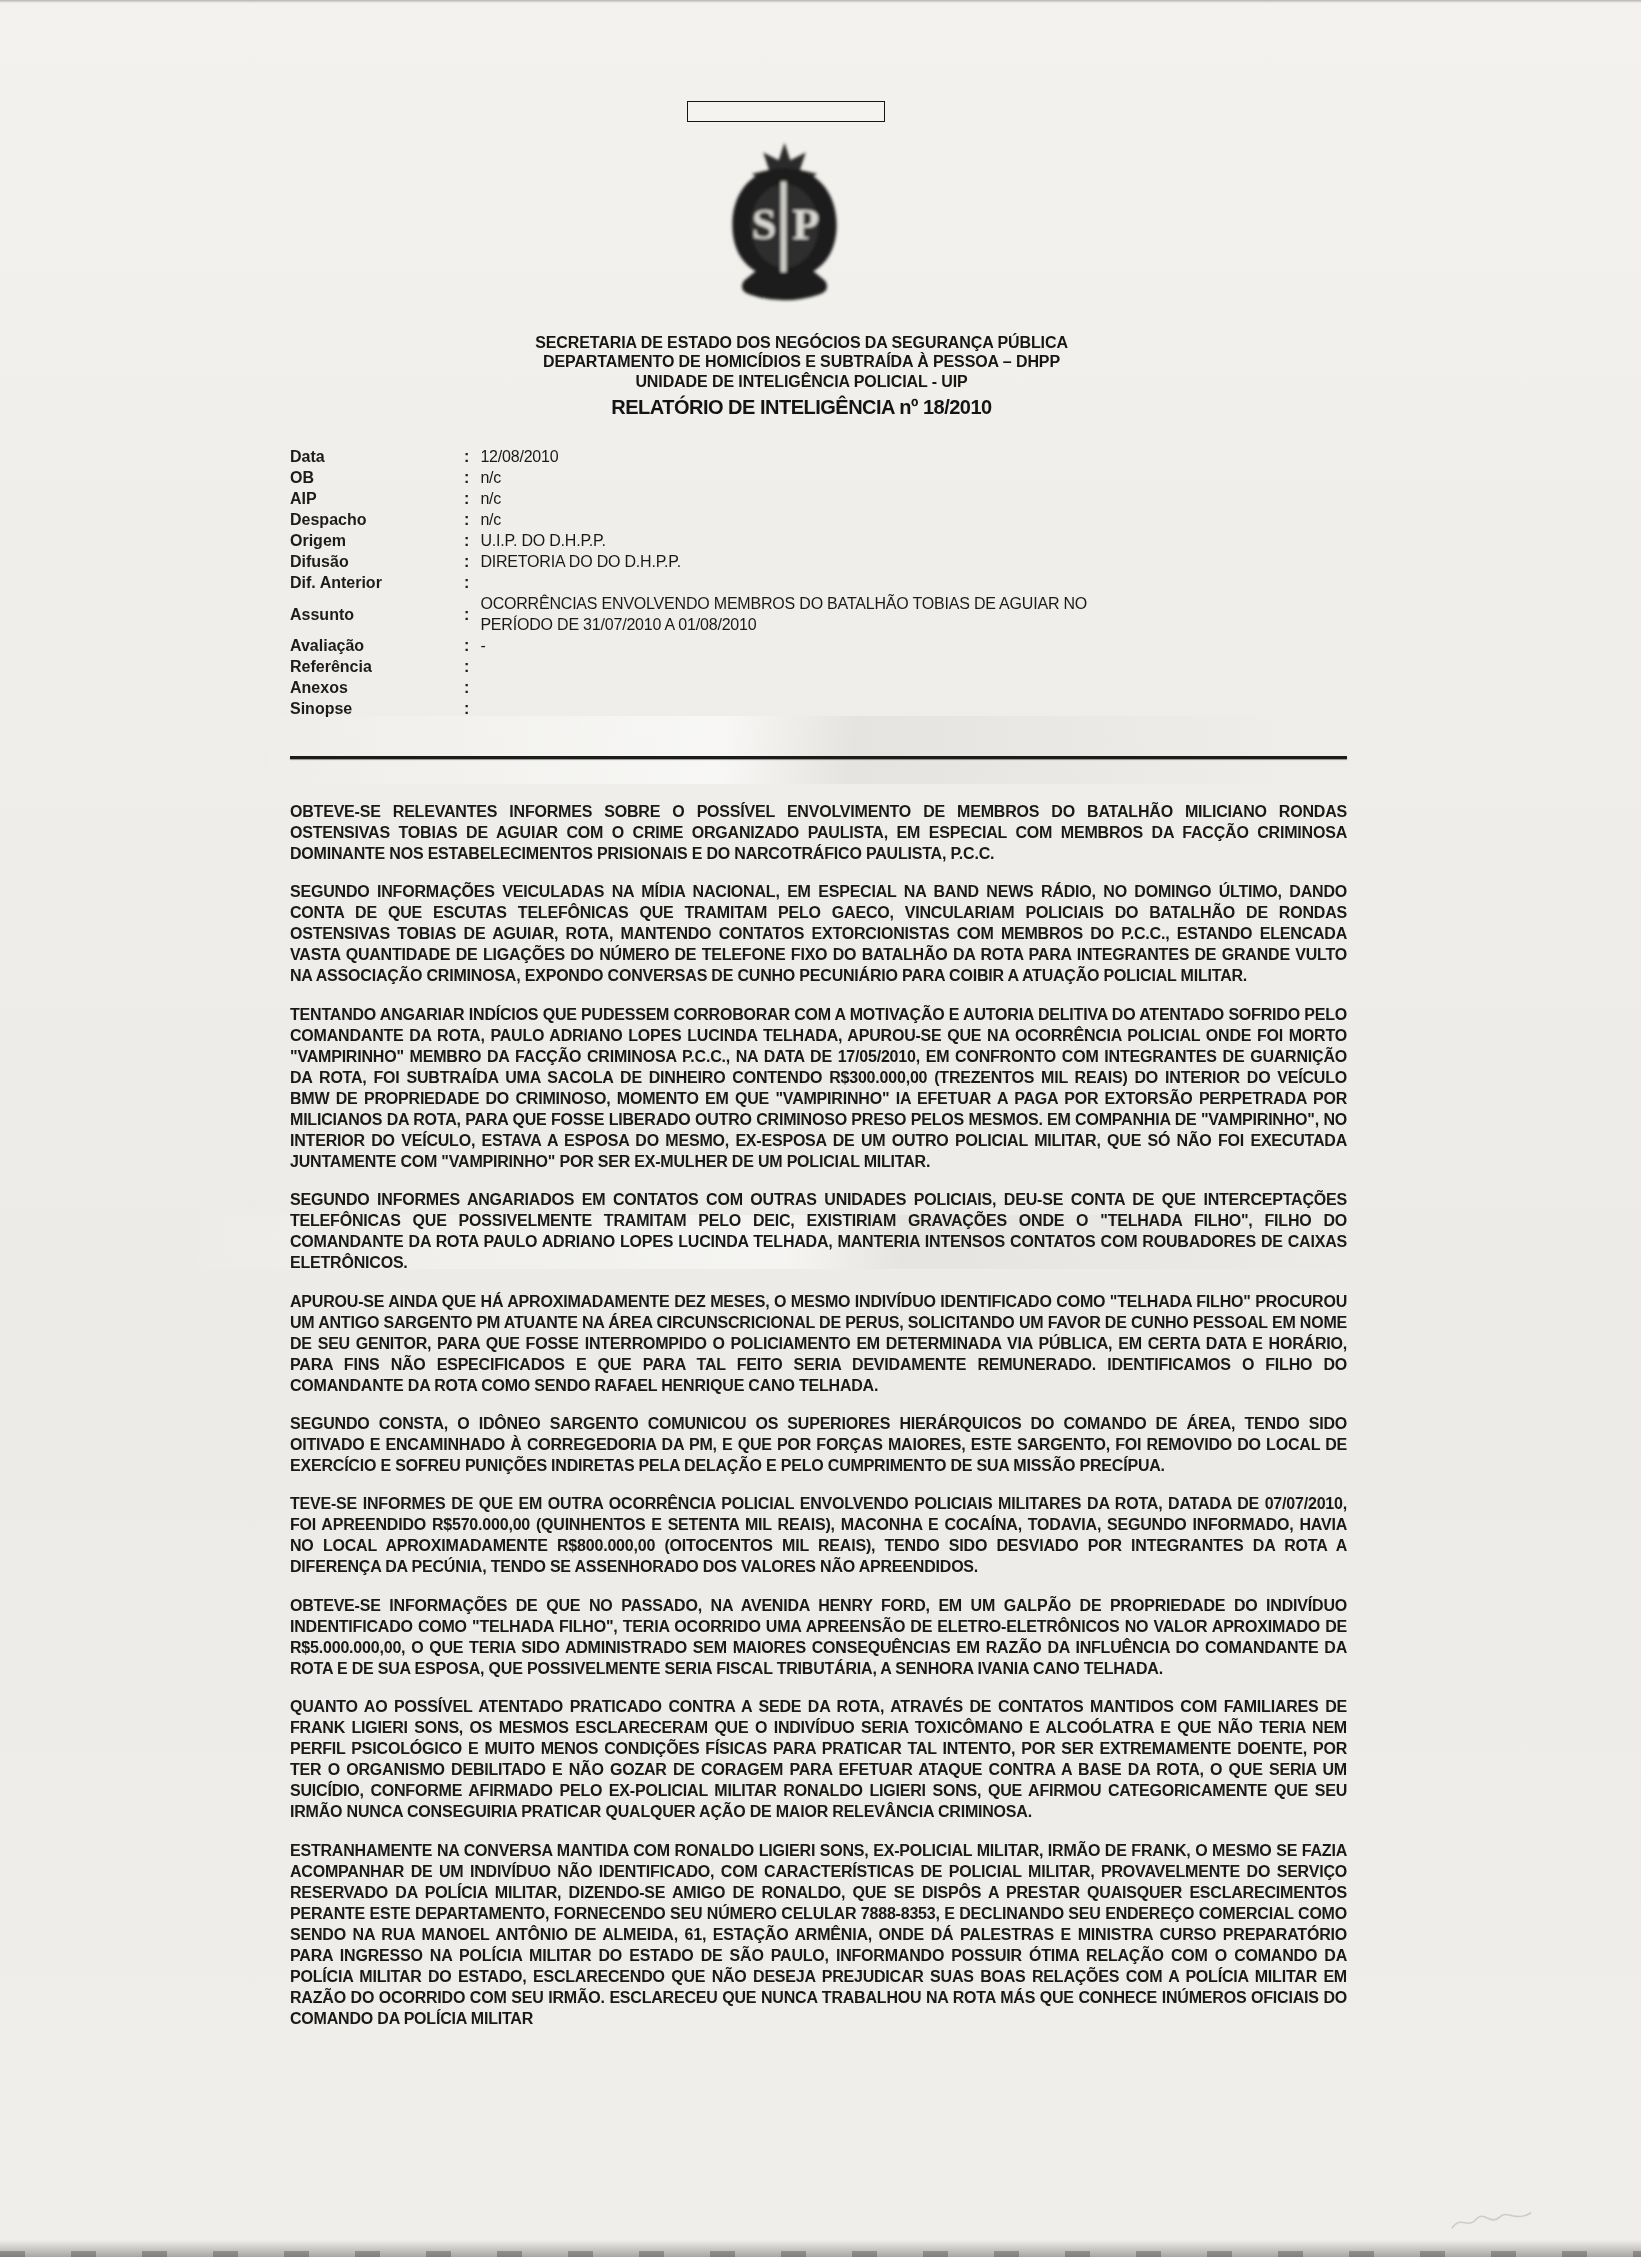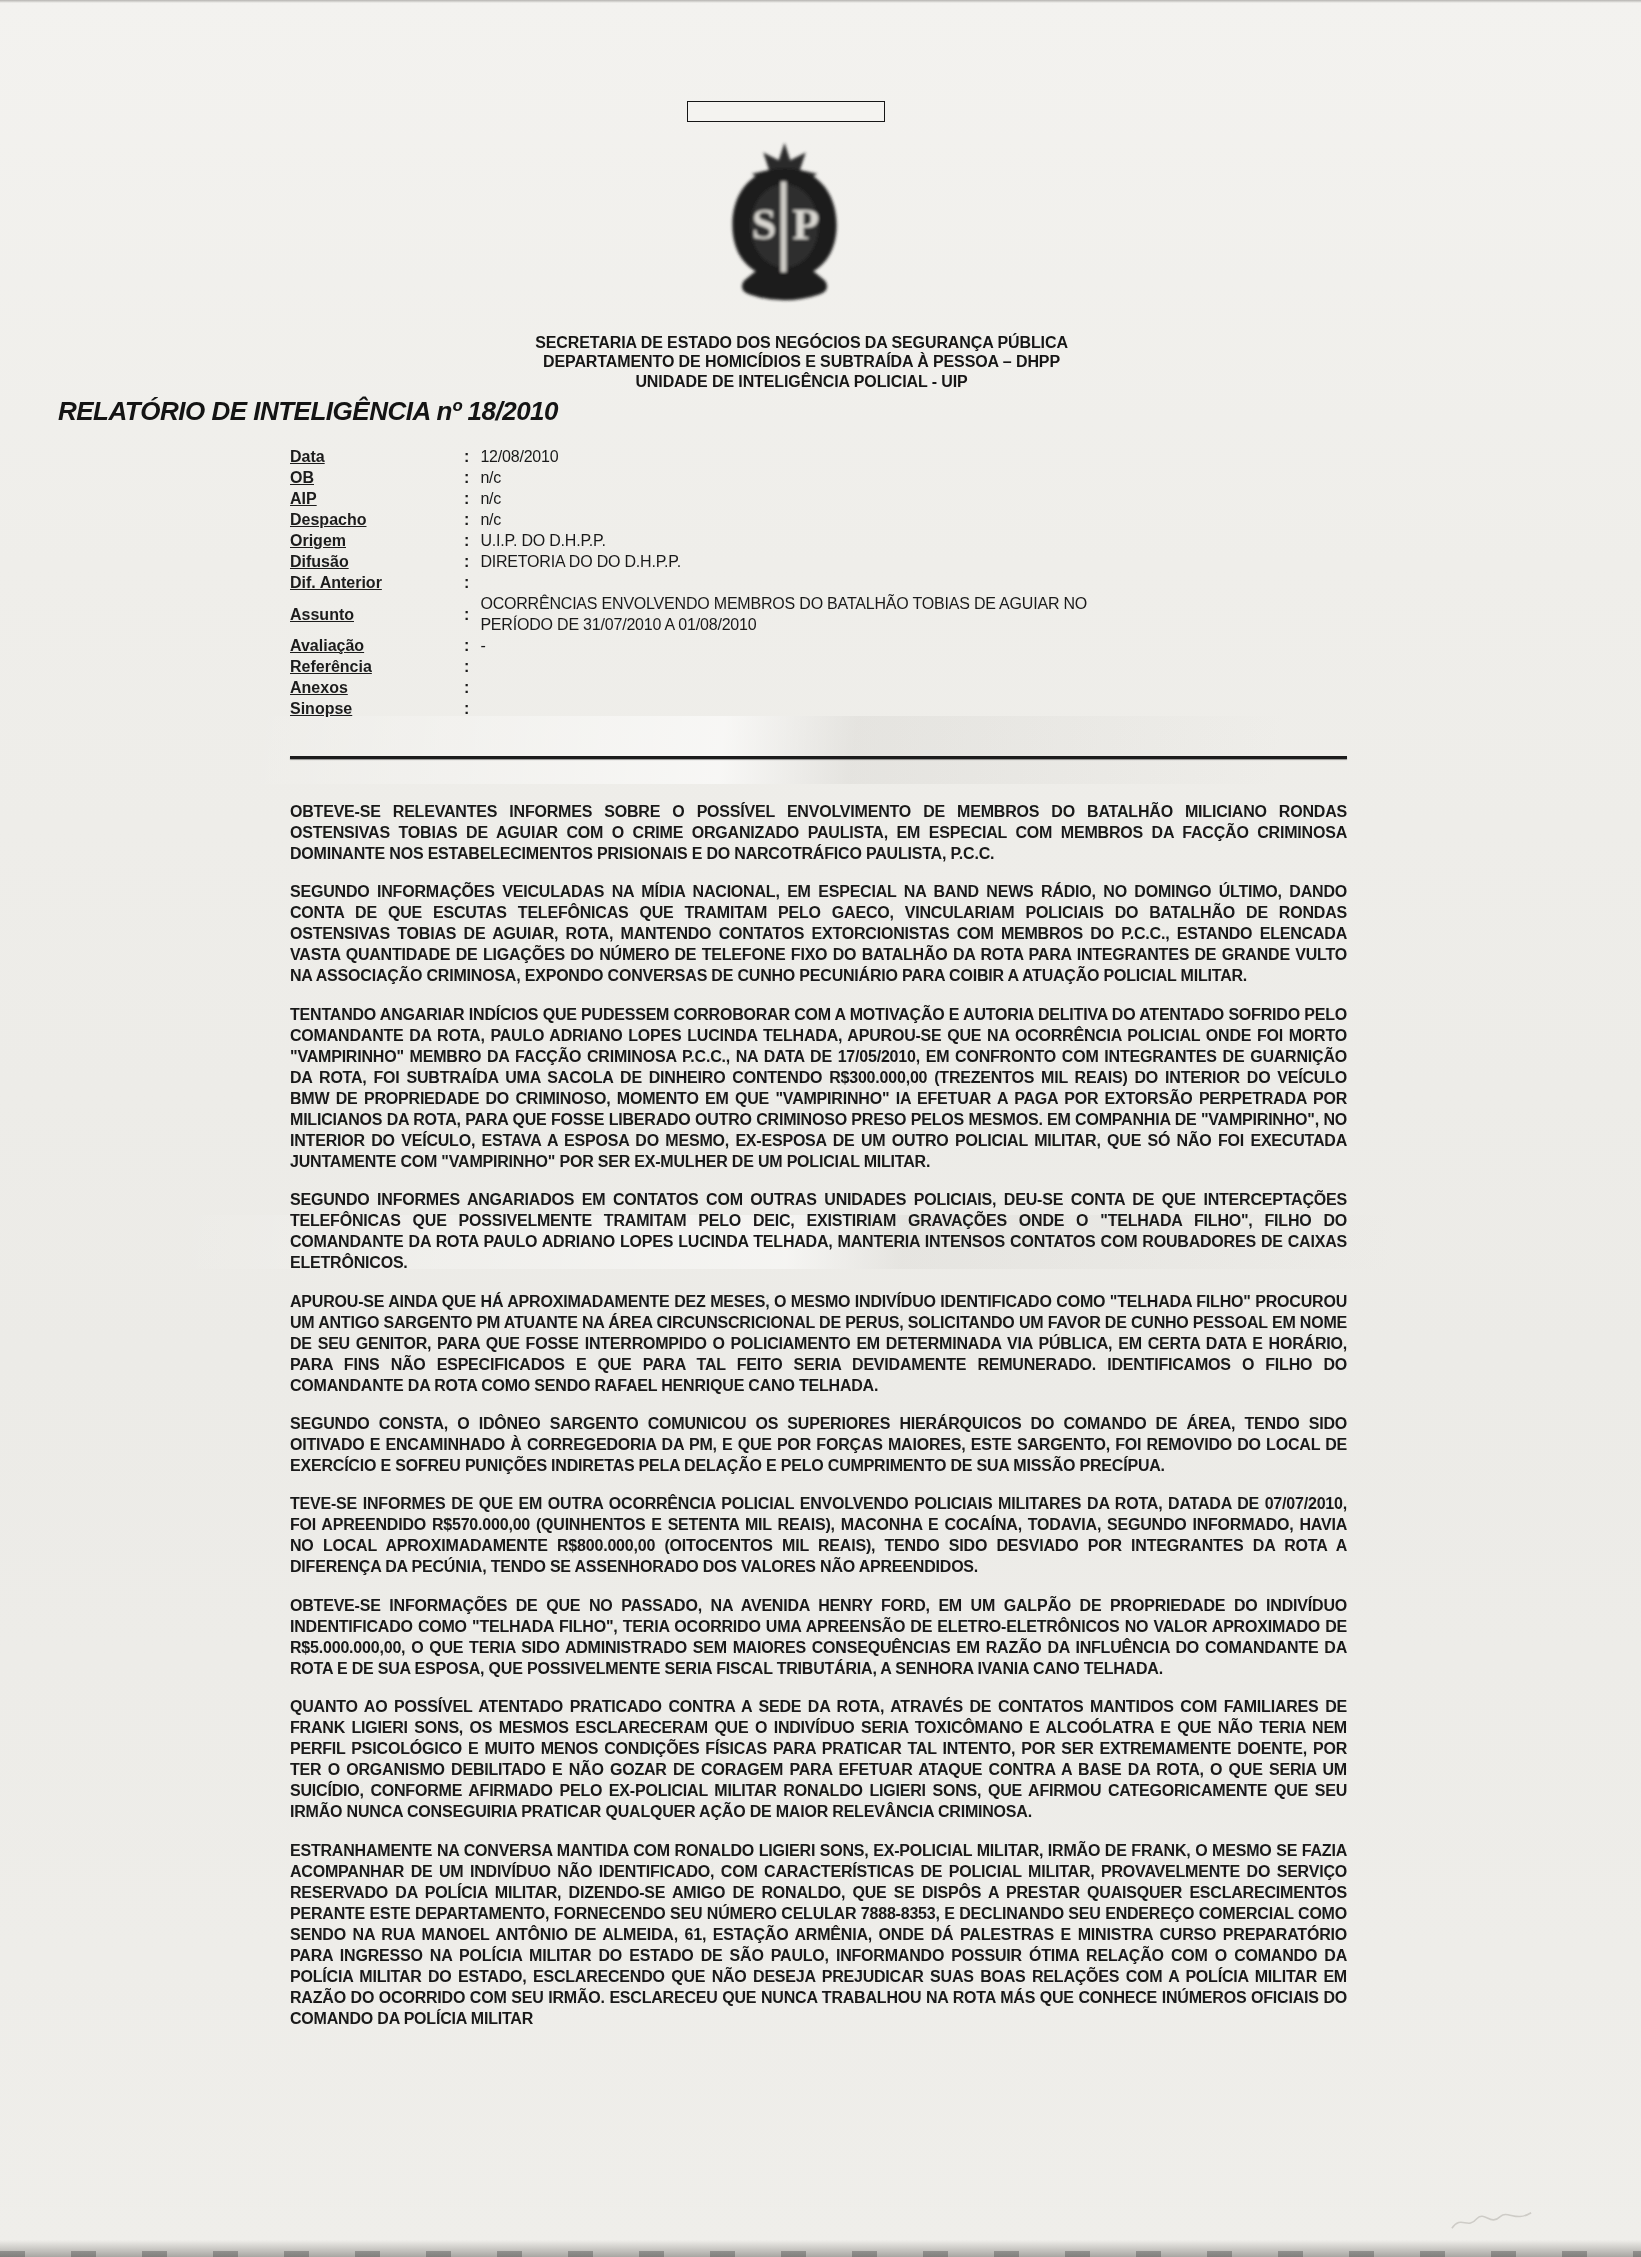--- a/index.html
+++ b/index.html
@@ -29,26 +29,26 @@
   }
   .emblem { position:absolute; left:712px; top:139px; width:145px; height:166px; }
 
   .org-lines {
     position:absolute; top:306px; left:58px; width:1487px;
     text-align:center; font-weight:bold; font-size:16px; line-height:19.3px;
     letter-spacing:-0.1px; color:#161616;margin-top:27px;
   }
   .report-title {
     position:absolute; top:396px; left:58px; width:1487px;
-    font-weight:bold; font-size:26px; letter-spacing:-0.5px; color:#141414;font-style:italic;
+    text-align:center; font-weight:bold; font-size:20px; letter-spacing:-0.5px; color:#141414;
   }
 
   .metadata { position:absolute; top:446px; left:290px; width:1062px; font-size:16px; }
   .meta-row { display:flex; align-items:center; min-height:21px; line-height:21px; }
-  .meta-label { width:174px; font-weight:bold; color:#1c1c1c;text-decoration:underline; }
+  .meta-label { width:174px; font-weight:bold; color:#1c1c1c; }
   .meta-colon { width:16.4px; font-weight:bold; }
   .meta-value { flex:1; max-width:676px; letter-spacing:-0.2px; }
 
   .separator-rule {
     position:absolute; top:756px; left:290px; width:1057px; height:2.9px;
     background:#1c1c1c; box-shadow:0 1px 1px rgba(30,30,30,.45);
   }
 
   .report-body {
     position:absolute; top:801px; left:290px; width:1057px;

